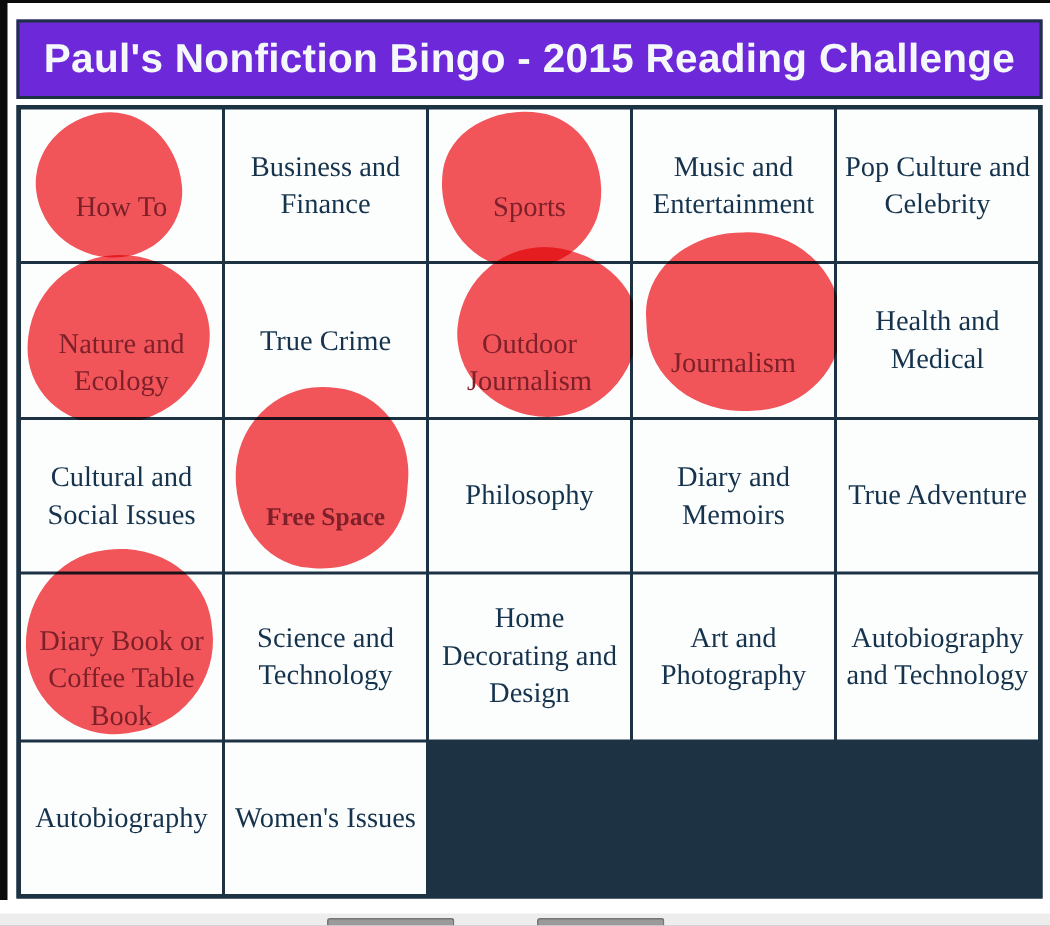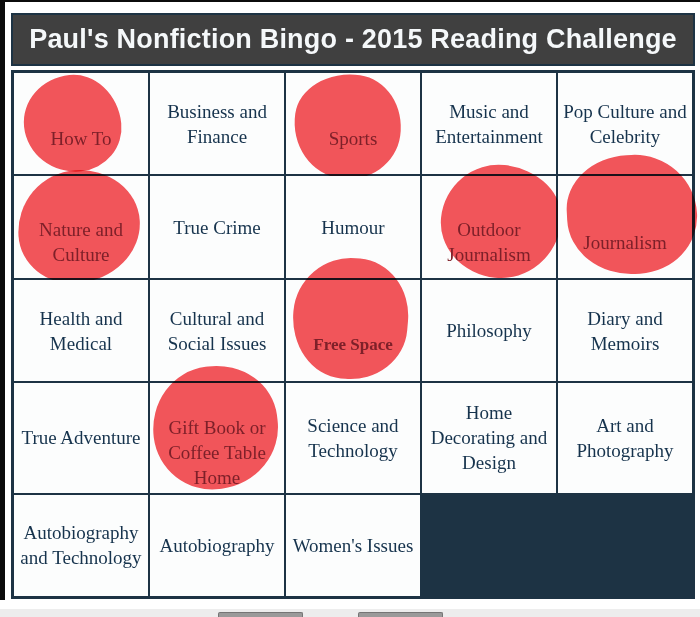--- a/index.html
+++ b/index.html
@@ -5,21 +5,21 @@
   html,body { margin:0; padding:0; }
   body {
     width:700px; height:617px; position:relative; overflow:hidden;
     background:#ffffff; font-family:"Liberation Serif", serif;
   }
   .top-line { position:absolute; left:0; top:0; width:700px; height:2px; background:#0b0b0b; }
   .left-bar { position:absolute; left:0; top:0; width:5px; height:600px; background:#0b0b0b; }
 
   .title-bar {
     position:absolute; left:11px; top:13px; width:684px; height:53px;
-    box-sizing:border-box; background:#404040; border:2px solid #1d3344;
+    box-sizing:border-box; background:#6d28d9; border:2px solid #1d3344;
     display:flex; align-items:center; justify-content:center;
   }
   .title-bar span {
     color:#f5f8fa; font-family:"Liberation Sans", sans-serif;
     font-weight:bold; font-size:27px; letter-spacing:0.2px; white-space:nowrap;
   }
 
   .grid {
     position:absolute; left:11px; top:70px; width:684px; height:529px;
     box-sizing:border-box; background:#1d3344; border:3px solid #1d3344;
@@ -80,27 +80,24 @@
   </div>
   <div class="cell">
     <span class="lbl">Music and Entertainment</span>
   </div>
   <div class="cell">
     <span class="lbl">Pop Culture and Celebrity</span>
   </div>
 
   <div class="cell marked">
     <div class="blob b-nature"></div>
-    <span class="lbl">Nature and Culture</span>
+    <span class="lbl">Nature and Ecology</span>
   </div>
   <div class="cell">
     <span class="lbl">True Crime</span>
-  </div>
-  <div class="cell">
-    <span class="lbl">Humour</span>
   </div>
   <div class="cell marked">
     <div class="blob b-outdoor"></div>
     <span class="lbl">Outdoor Journalism</span>
   </div>
   <div class="cell marked">
     <div class="blob b-journal"></div>
     <span class="lbl">Journalism</span>
   </div>
 
@@ -119,21 +116,21 @@
   </div>
   <div class="cell">
     <span class="lbl">Diary and Memoirs</span>
   </div>
 
   <div class="cell">
     <span class="lbl">True Adventure</span>
   </div>
   <div class="cell marked">
     <div class="blob b-gift"></div>
-    <span class="lbl">Gift Book or Coffee Table Home</span>
+    <span class="lbl">Diary Book or Coffee Table Book</span>
   </div>
   <div class="cell">
     <span class="lbl">Science and Technology</span>
   </div>
   <div class="cell">
     <span class="lbl">Home Decorating and Design</span>
   </div>
 
   <div class="cell">
     <span class="lbl">Art and Photography</span>

